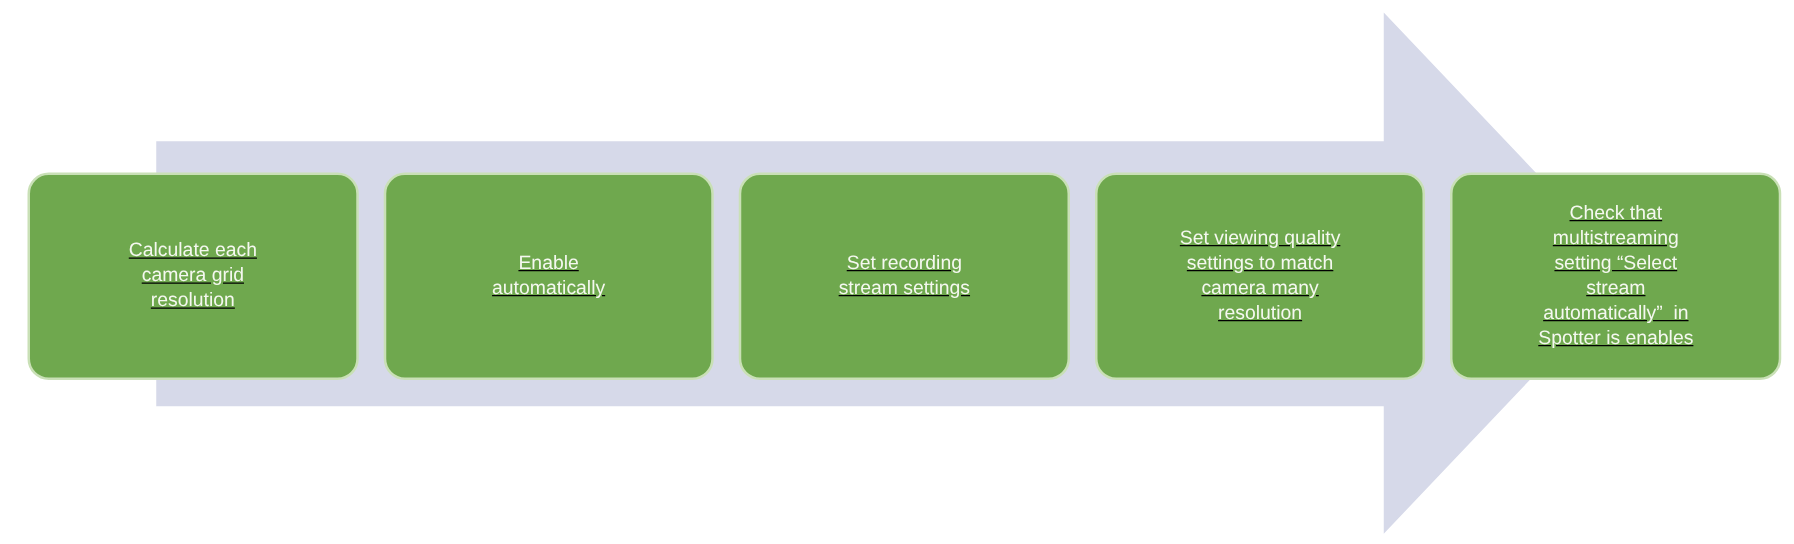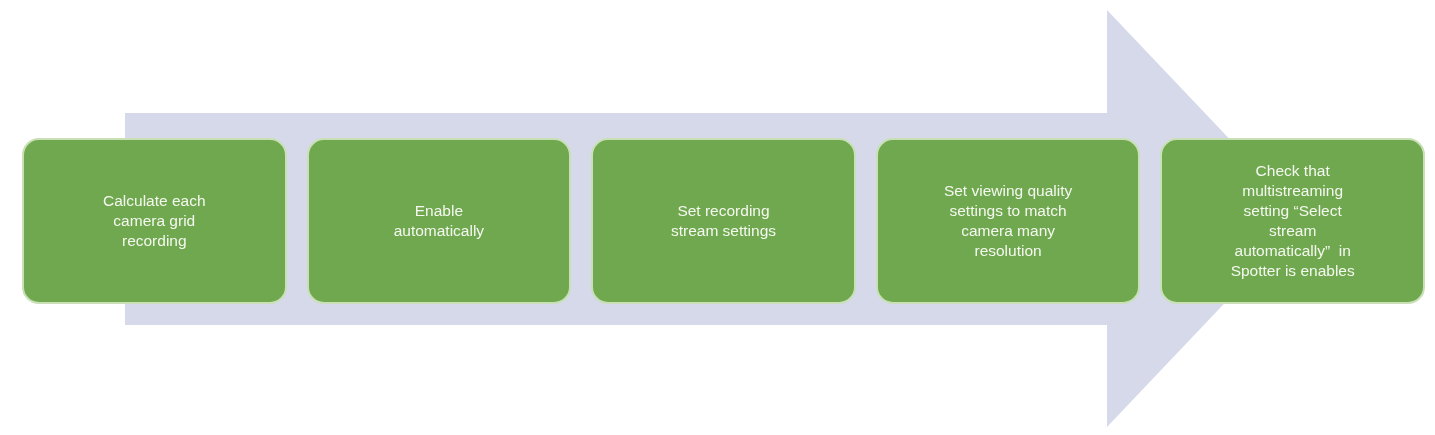--- a/index.html
+++ b/index.html
@@ -39,20 +39,21 @@
     box-sizing: border-box;
     flex: 1 1 0;
     height: 166px;
     background: var(--step-fill, #6fa84e);
     border: 2px solid var(--step-border, #c9e0b6);
     border-radius: 17px;
     display: flex;
     align-items: center;
     justify-content: center;
     padding: 6px 8px;
+    text-decoration: underline;
   }
   .step-label {
     color: var(--step-text, #f5f8f0);
     font-size: 15.5px;
     line-height: 20px;
     text-align: center;
     white-space: pre-wrap;
   }
 </style>
 </head>
@@ -61,21 +62,21 @@
 <div class="canvas">
 
   <svg class="arrow-svg" viewBox="0 0 1435 435" xmlns="http://www.w3.org/2000/svg" aria-hidden="true">
     <polygon class="arrow-poly" points="125,113 1107,113 1107,10 1305,218.5 1107,427 1107,325 125,325"></polygon>
   </svg>
 
   <div class="steps-row">
     <div class="step-box">
       <span class="step-label">Calculate each
 camera grid
-recording</span>
+resolution</span>
     </div>
     <div class="step-box">
       <span class="step-label">Enable
 automatically</span>
     </div>
     <div class="step-box">
       <span class="step-label">Set recording
 stream settings</span>
     </div>
     <div class="step-box">

